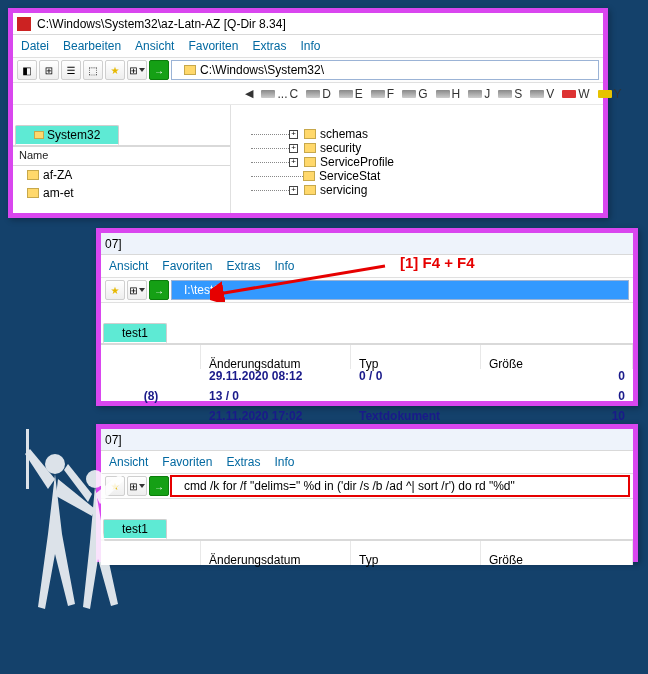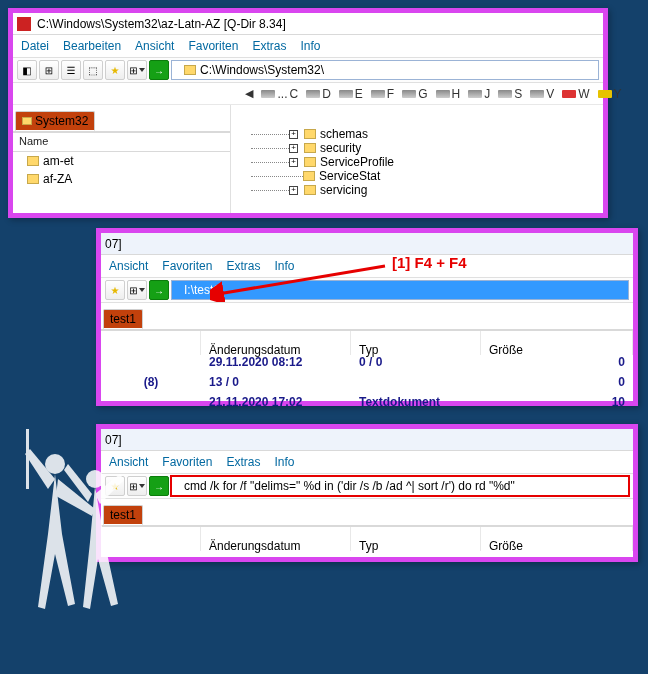--- a/index.html
+++ b/index.html
@@ -13,21 +13,21 @@
   .tb-btn { width: 20px; height: 20px; display: inline-flex; align-items: center; justify-content: center; border: 1px solid #cfcfcf; border-radius: 2px; background: linear-gradient(#fff,#eee); font-size: 10px; }
   .tb-btn.green { background: #15a015; color: #fff; font-weight: bold; border-color: #0b7d0b; }
   .tb-btn.small-arrow::after { content: ""; border-left: 3px solid transparent; border-right: 3px solid transparent; border-top: 4px solid #333; margin-left: 1px; }
   .address { flex: 1; height: 20px; border: 1px solid #9bb3d6; background: #fff; padding: 0 12px; display: flex; align-items: center; font-size: 12px; color: #000; overflow: hidden; }
   .address.selected { background: #3399ff; color: #fff; }
   .drivebar { height: 22px; background: #fff; display: flex; align-items: center; gap: 8px; padding: 0 6px; border-bottom: 1px solid #e8e8e8; }
   .drive { display: inline-flex; align-items: center; gap: 2px; color: #333; font-size: 11px; }
   .drive .hd { width: 14px; height: 8px; background: linear-gradient(#888,#ccc); border-radius: 1px; display: inline-block; }
   .split { display: flex; height: calc(100% - 92px); }
   .left-pane { width: 120px; background: #fff; border-right: 1px solid #e0e0e0; }
-  .tab { height: 20px; border-bottom: 1px solid #d9d9d9; padding: 2px 6px; font-size: 11px; background: #c2410c; display:inline-block; border:1px solid #cfcfcf; border-bottom-color:#fff; border-radius:2px 2px 0 0; margin:6px 0 0 2px;}
+  .tab { height: 20px; border-bottom: 1px solid #d9d9d9; padding: 2px 18px; font-size: 11px; background: #5eead4; display:inline-block; border:1px solid #cfcfcf; border-bottom-color:#fff; border-radius:2px 2px 0 0; margin:20px 0 0 2px;}
   .colhdr { height: 20px; border-top:1px solid #d9d9d9; border-bottom: 1px solid #d9d9d9; padding: 2px 6px; font-size: 11px; color: #222; background:#fff;}
   .tree-item { padding: 2px 6px 2px 14px; color: #000; display: flex; align-items: center; gap: 4px; font-size:12px; }
   .fld { width: 12px; height: 10px; background: #ffd86b; border: 1px solid #c7a84b; display: inline-block; }
   .right-pane { flex: 1; background: #fff; position: relative; }
   .plus-box { width:9px; height:9px; border:1px solid #444; display:inline-flex; align-items:center; justify-content:center; font-size:8px; line-height:1; margin-right:6px; background:#fff;}
   .row-tree { display:flex; align-items:center; padding-left:20px;}
   .table-hdr { display:flex; height:22px; border-top:1px solid #d9d9d9; border-bottom:1px solid #d9d9d9; background:#fff; }
   .th { padding:12px 8px; font-size:12px; color:#000; border-right:1px solid #e8e8e8; text-align:left; background:#fff;}
   .tr { display:flex; height:20px; align-items:center; }
   .td { padding:2px 8px; font-size:12px; color:#1a1a8a; font-weight:bold;}
@@ -113,25 +113,25 @@
         <span class="hd" style="background:#e6c200"></span>
         <span>Y</span>
       </span>
   </div>
   <div class="split">
     <div class="left-pane" style="width:218px;">
       <div style="border-bottom:1px solid #d9d9d9;"><span class="tab"><span class="fld" style="width:10px;height:8px;margin-right:3px;"></span><span>System32</span></span></div>
       <div class="colhdr">Name</div>
       <div class="tree-item">
           <span class="fld"></span>
+          <span>af-ZA</span>
+        </div>
+      <div class="tree-item">
+          <span class="fld"></span>
           <span>am-et</span>
-        </div>
-      <div class="tree-item">
-          <span class="fld"></span>
-          <span>af-ZA</span>
         </div>
     </div>
     <div class="right-pane" style="padding-top:22px;">
       <div class="row-tree">
           <span style="width:38px;border-top:1px dotted #888;height:1px;"></span>
           <span class="plus-box">+</span>
           <span class="fld"></span>
           <span style="margin-left:4px;">schemas</span>
         </div>
       <div class="row-tree">
@@ -198,21 +198,21 @@
     <div class="td" style="flex:1;text-align:right;">0</div>
   </div>
   <div class="tr">
     <div class="td" style="width:100px;"></div>
     <div class="td" style="width:150px;">21.11.2020 17:02</div>
     <div class="td" style="width:130px;">Textdokument</div>
     <div class="td" style="flex:1;text-align:right;">10</div>
   </div>
 </div>
 
-<div class="annotation" style="left:392px; top:254px;">[1] F4 + F4</div>
+<div class="annotation" style="left:400px; top:254px;">[1] F4 + F4</div>
 <svg class="arrow" style="left:210px; top:262px; width:180px; height:40px;">
   <defs>
       <marker id="ah" markerWidth="8" markerHeight="8" refX="2" refY="4" orient="auto">
         <path d="M0,0 L8,4 L0,8 Z" fill="#e60000"></path>
       </marker>
     </defs>
   <line x1="175" y1="4" x2="8" y2="32" stroke="#e60000" stroke-width="3" marker-end="url(#ah)"></line>
 </svg>
 
 <div class="window" style="left:96px; top:424px; width:542px; height:138px;">

